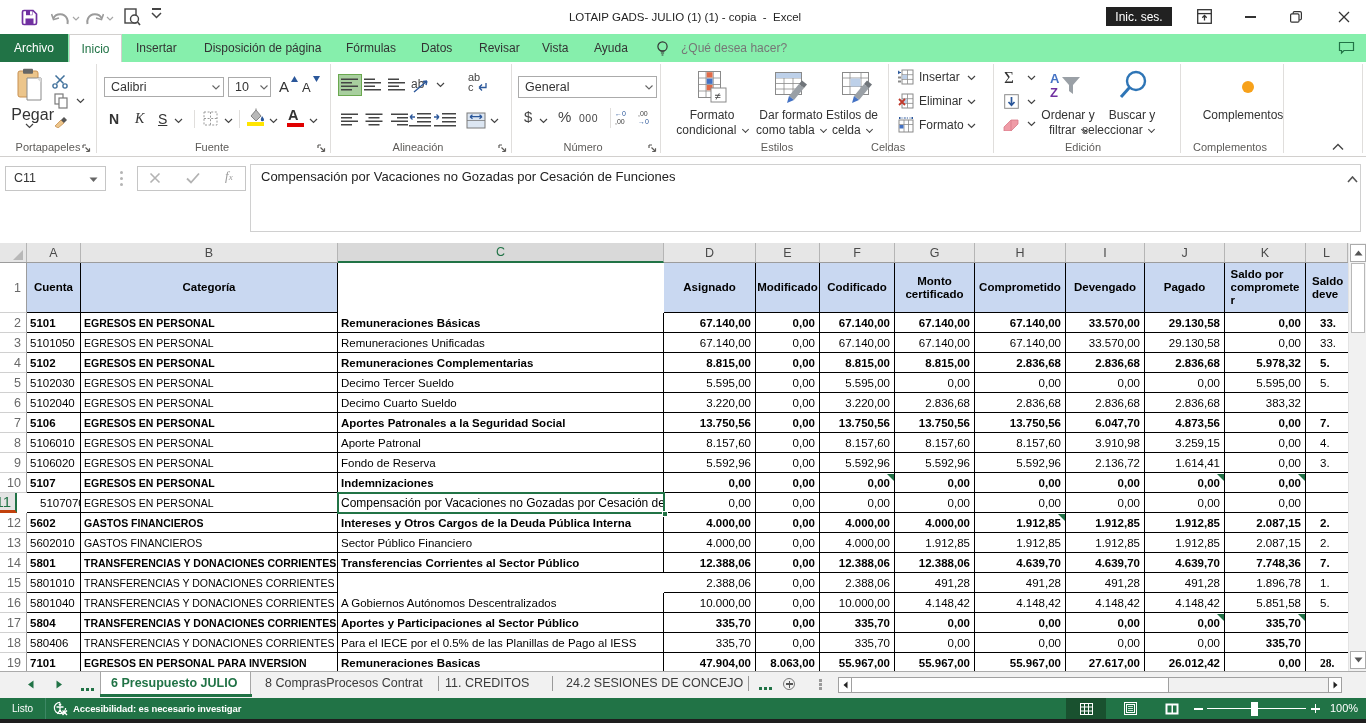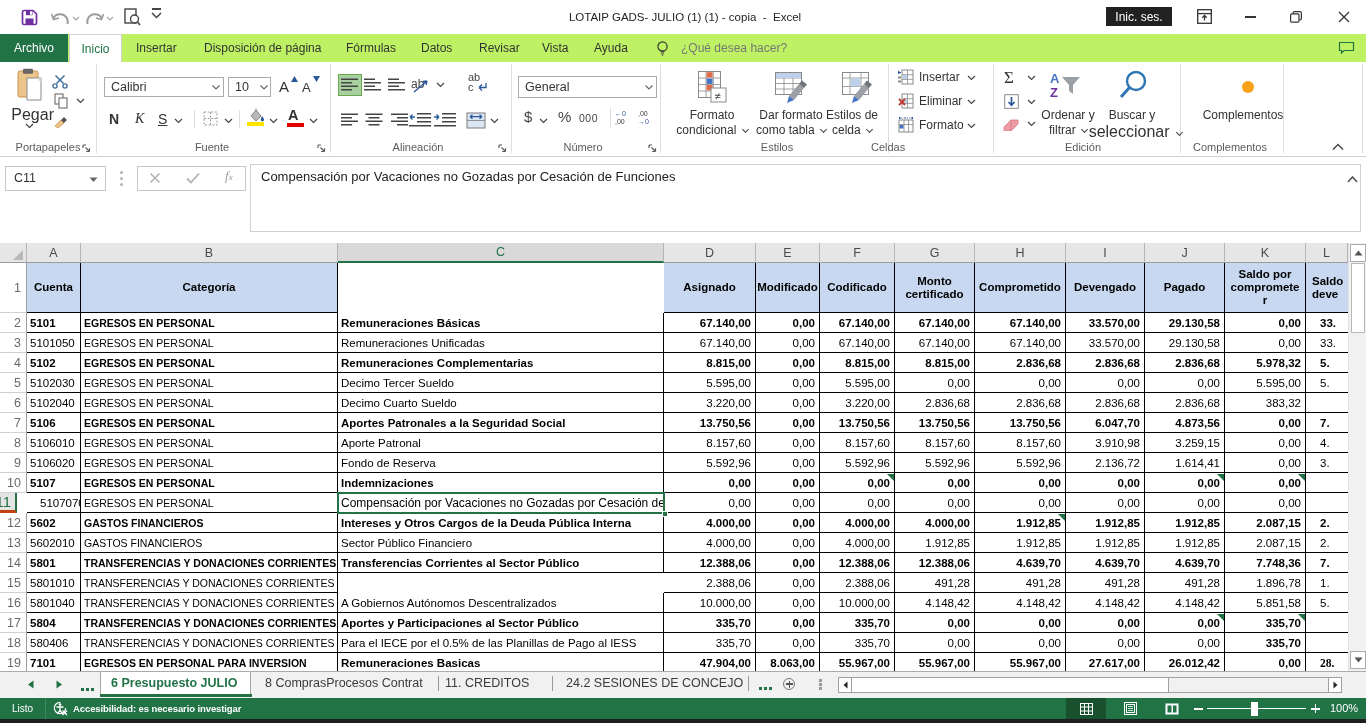--- a/index.html
+++ b/index.html
@@ -46,21 +46,21 @@
     </svg>
 <div class="ab" style="left:1245px;top:16px;width:11px;height:1.6px;background:#333"></div>
 <svg class="ab" style="left:1290px;top:11px" width="12" height="12" viewBox="0 0 12 12">
       <rect x="0.6" y="2.8" width="8.4" height="8.4" rx="1.2" fill="none" stroke="#333" stroke-width="1.2"></rect>
       <path d="M3.2 2.8 L3.2 1.8 C3.2 1.1 3.7 0.6 4.4 0.6 H10 C10.8 0.6 11.4 1.2 11.4 2 V7.6 C11.4 8.3 10.9 8.8 10.2 8.8 H9.2" fill="none" stroke="#333" stroke-width="1.2"></path>
     </svg>
 <svg class="ab" style="left:1338px;top:11px" width="12" height="12" viewBox="0 0 12 12">
       <path d="M1 1 L11 11 M11 1 L1 11" stroke="#333" stroke-width="1.3"></path>
     </svg>
 </div>
-<div class="ab" style="left:0;top:34px;width:1366px;height:28px;background:#bef264">
+<div class="ab" style="left:0;top:34px;width:1366px;height:28px;background:#86efac">
 <div class="ab ctr" style="left:0;top:0;width:68px;height:28px;background:#217346;color:#fff;font-size:12px">Archivo</div>
 <div class="ab ctr" style="left:69px;top:0;width:53px;height:29px;background:#fff;border:1px solid #d2d0ce;border-bottom:none;color:#217346;font-size:12px">Inicio</div>
 <div class="ab" style="left:136px;top:0;height:28px;line-height:28px;color:#333;font-size:12px">Insertar</div>
 <div class="ab" style="left:204px;top:0;height:28px;line-height:28px;color:#333;font-size:12px">Disposición de página</div>
 <div class="ab" style="left:346px;top:0;height:28px;line-height:28px;color:#333;font-size:12px">Fórmulas</div>
 <div class="ab" style="left:421px;top:0;height:28px;line-height:28px;color:#333;font-size:12px">Datos</div>
 <div class="ab" style="left:479px;top:0;height:28px;line-height:28px;color:#333;font-size:12px">Revisar</div>
 <div class="ab" style="left:542px;top:0;height:28px;line-height:28px;color:#333;font-size:12px">Vista</div>
 <div class="ab" style="left:594px;top:0;height:28px;line-height:28px;color:#333;font-size:12px">Ayuda</div>
 <svg class="ab" style="left:656px;top:7px" width="13" height="16" viewBox="0 0 13 16">
@@ -355,21 +355,21 @@
       <text x="0" y="27" font-size="13" font-weight="bold" fill="#7030a0" font-family="Liberation Sans">Z</text>
       <path d="M12 7 L30 7 L23 15 L23 24 L19 21 L19 15 Z" fill="#9aa0a6"></path>
     </svg>
 <div class="ab" style="left:1018px;top:46px;width:100px;text-align:center;font-size:12px;color:#333">Ordenar y</div>
 <div class="ab" style="left:1018px;top:61px;width:100px;text-align:center;font-size:12px;color:#333">filtrar <span class="cv"></span></div>
 <svg class="ab" style="left:1119px;top:8px" width="30" height="31" viewBox="0 0 30 31">
       <circle cx="17" cy="11" r="9" fill="none" stroke="#2e75b6" stroke-width="2.4"></circle>
       <path d="M10.5 17.5 L2 27" stroke="#2e75b6" stroke-width="3"></path>
     </svg>
 <div class="ab" style="left:1082px;top:46px;width:100px;text-align:center;font-size:12px;color:#333">Buscar y</div>
-<div class="ab" style="left:1082px;top:61px;width:100px;text-align:right;font-size:16px;color:#333">seleccionar <span class="cv"></span></div>
+<div class="ab" style="left:1082px;top:61px;width:100px;text-align:left;font-size:12px;color:#333">seleccionar <span class="cv"></span></div>
 <div class="ab" style="left:1242px;top:19px;width:12px;height:12px;border-radius:50%;background:#f7a11a"></div>
 <div class="ab" style="left:1183px;top:46px;width:120px;text-align:center;font-size:12px;color:#333">Complementos</div>
 </div>
 <div class="ab" style="left:0;top:158px;width:1366px;height:85px;background:#fff">
 <div class="ab" style="left:5px;top:8px;width:101px;height:25px;background:#fff;border:1px solid #c6c6c6;font-size:12.5px;color:#333;line-height:23px;padding-left:8px">C11</div>
 <svg class="ab" style="left:89px;top:19px" width="9" height="6" viewBox="0 0 9 6">
       <path d="M0.5 0.5 L4.5 5 L8.5 0.5" fill="#666"></path>
     </svg>
 <div class="ab" style="left:120px;top:13px;width:3px;height:3px;background:#b5b5b5;border-radius:50%"></div>
 <div class="ab" style="left:120px;top:19px;width:3px;height:3px;background:#b5b5b5;border-radius:50%"></div>
@@ -429,21 +429,21 @@
 <div class="ab" style="left:27px;top:20px;width:1321px;height:50px">
 <div class="ab ctr" style="left:0px;top:0;width:54px;height:50px;background:#c9d8f1;border-right:1px solid #000;border-bottom:1px solid #000;font-size:11.5px;font-weight:bold;color:#000;text-align:center;line-height:13px;">Cuenta</div>
 <div class="ab ctr" style="left:54px;top:0;width:257px;height:50px;background:#c9d8f1;border-right:1px solid #000;border-bottom:1px solid #000;font-size:11.5px;font-weight:bold;color:#000;text-align:center;line-height:13px;">Categoría</div>
 <div class="ab ctr" style="left:637px;top:0;width:92px;height:50px;background:#c9d8f1;border-right:1px solid #000;border-bottom:1px solid #000;font-size:11.5px;font-weight:bold;color:#000;text-align:center;line-height:13px;">Asignado</div>
 <div class="ab ctr" style="left:729px;top:0;width:64px;height:50px;background:#c9d8f1;border-right:1px solid #000;border-bottom:1px solid #000;font-size:11.5px;font-weight:bold;color:#000;text-align:center;line-height:13px;">Modificado</div>
 <div class="ab ctr" style="left:793px;top:0;width:75px;height:50px;background:#c9d8f1;border-right:1px solid #000;border-bottom:1px solid #000;font-size:11.5px;font-weight:bold;color:#000;text-align:center;line-height:13px;">Codificado</div>
 <div class="ab ctr" style="left:948px;top:0;width:91px;height:50px;background:#c9d8f1;border-right:1px solid #000;border-bottom:1px solid #000;font-size:11.5px;font-weight:bold;color:#000;text-align:center;line-height:13px;">Comprometido</div>
 <div class="ab ctr" style="left:868px;top:0;width:80px;height:50px;background:#c9d8f1;border-right:1px solid #000;border-bottom:1px solid #000;font-size:11.5px;font-weight:bold;color:#000;text-align:center;line-height:13px;">Monto<br>certificado</div>
 <div class="ab ctr" style="left:1039px;top:0;width:79px;height:50px;background:#c9d8f1;border-right:1px solid #000;border-bottom:1px solid #000;font-size:11.5px;font-weight:bold;color:#000;text-align:center;line-height:13px;">Devengado</div>
 <div class="ab ctr" style="left:1118px;top:0;width:80px;height:50px;background:#c9d8f1;border-right:1px solid #000;border-bottom:1px solid #000;font-size:11.5px;font-weight:bold;color:#000;text-align:center;line-height:13px;">Pagado</div>
-<div class="ab ctr" style="left:1198px;top:0;width:81px;height:50px;background:#c9d8f1;border-right:1px solid #000;border-bottom:1px solid #000;font-size:11.5px;font-weight:bold;color:#000;text-align:center;line-height:13px;">Saldo por<br>compromete<br>r</div>
+<div class="ab ctr" style="left:1198px;top:0;width:81px;height:50px;background:#c9d8f1;border-right:1px solid #000;border-bottom:1px solid #000;font-size:11.5px;font-weight:bold;color:#000;text-align:left;line-height:13px;">Saldo por<br>compromete<br>r</div>
 <div class="ab ctr" style="left:1279px;top:0;width:42px;height:50px;background:#c9d8f1;border-right:1px solid #000;border-bottom:1px solid #000;font-size:11.5px;font-weight:bold;color:#000;text-align:center;line-height:13px;justify-content:flex-start;text-align:left;padding-left:6px;border-right:none !important;">Saldo<br>deve</div>
 </div>
 <div class="ab" style="left:27px;top:70px;width:1321px;height:20px;font-weight:bold;font-size:11.5px;color:#000">
 <div class="ab" style="left:0px;top:0;width:54px;height:20px;border-right:1px solid #000;border-bottom:1px solid #000;overflow:hidden;white-space:nowrap;display:flex;align-items:center;padding-left:3px;">5101</div>
 <div class="ab" style="left:54px;top:0;width:257px;height:20px;border-right:1px solid #000;border-bottom:1px solid #000;overflow:hidden;white-space:nowrap;display:flex;align-items:center;padding-left:3px;font-size:10.5px;">EGRESOS EN PERSONAL</div>
 <div class="ab" style="left:311px;top:0;width:326px;height:20px;border-right:1px solid #000;border-bottom:1px solid #000;overflow:hidden;white-space:nowrap;display:flex;align-items:center;padding-left:3px;">Remuneraciones Básicas</div>
 <div class="ab" style="left:637px;top:0;width:92px;height:20px;border-right:1px solid #000;border-bottom:1px solid #000;overflow:hidden;white-space:nowrap;display:flex;align-items:center;justify-content:flex-end;padding-right:4px;">67.140,00</div>
 <div class="ab" style="left:729px;top:0;width:64px;height:20px;border-right:1px solid #000;border-bottom:1px solid #000;overflow:hidden;white-space:nowrap;display:flex;align-items:center;justify-content:flex-end;padding-right:4px;">0,00</div>
 <div class="ab" style="left:793px;top:0;width:75px;height:20px;border-right:1px solid #000;border-bottom:1px solid #000;overflow:hidden;white-space:nowrap;display:flex;align-items:center;justify-content:flex-end;padding-right:4px;">67.140,00</div>
 <div class="ab" style="left:868px;top:0;width:80px;height:20px;border-right:1px solid #000;border-bottom:1px solid #000;overflow:hidden;white-space:nowrap;display:flex;align-items:center;justify-content:flex-end;padding-right:4px;">67.140,00</div>

